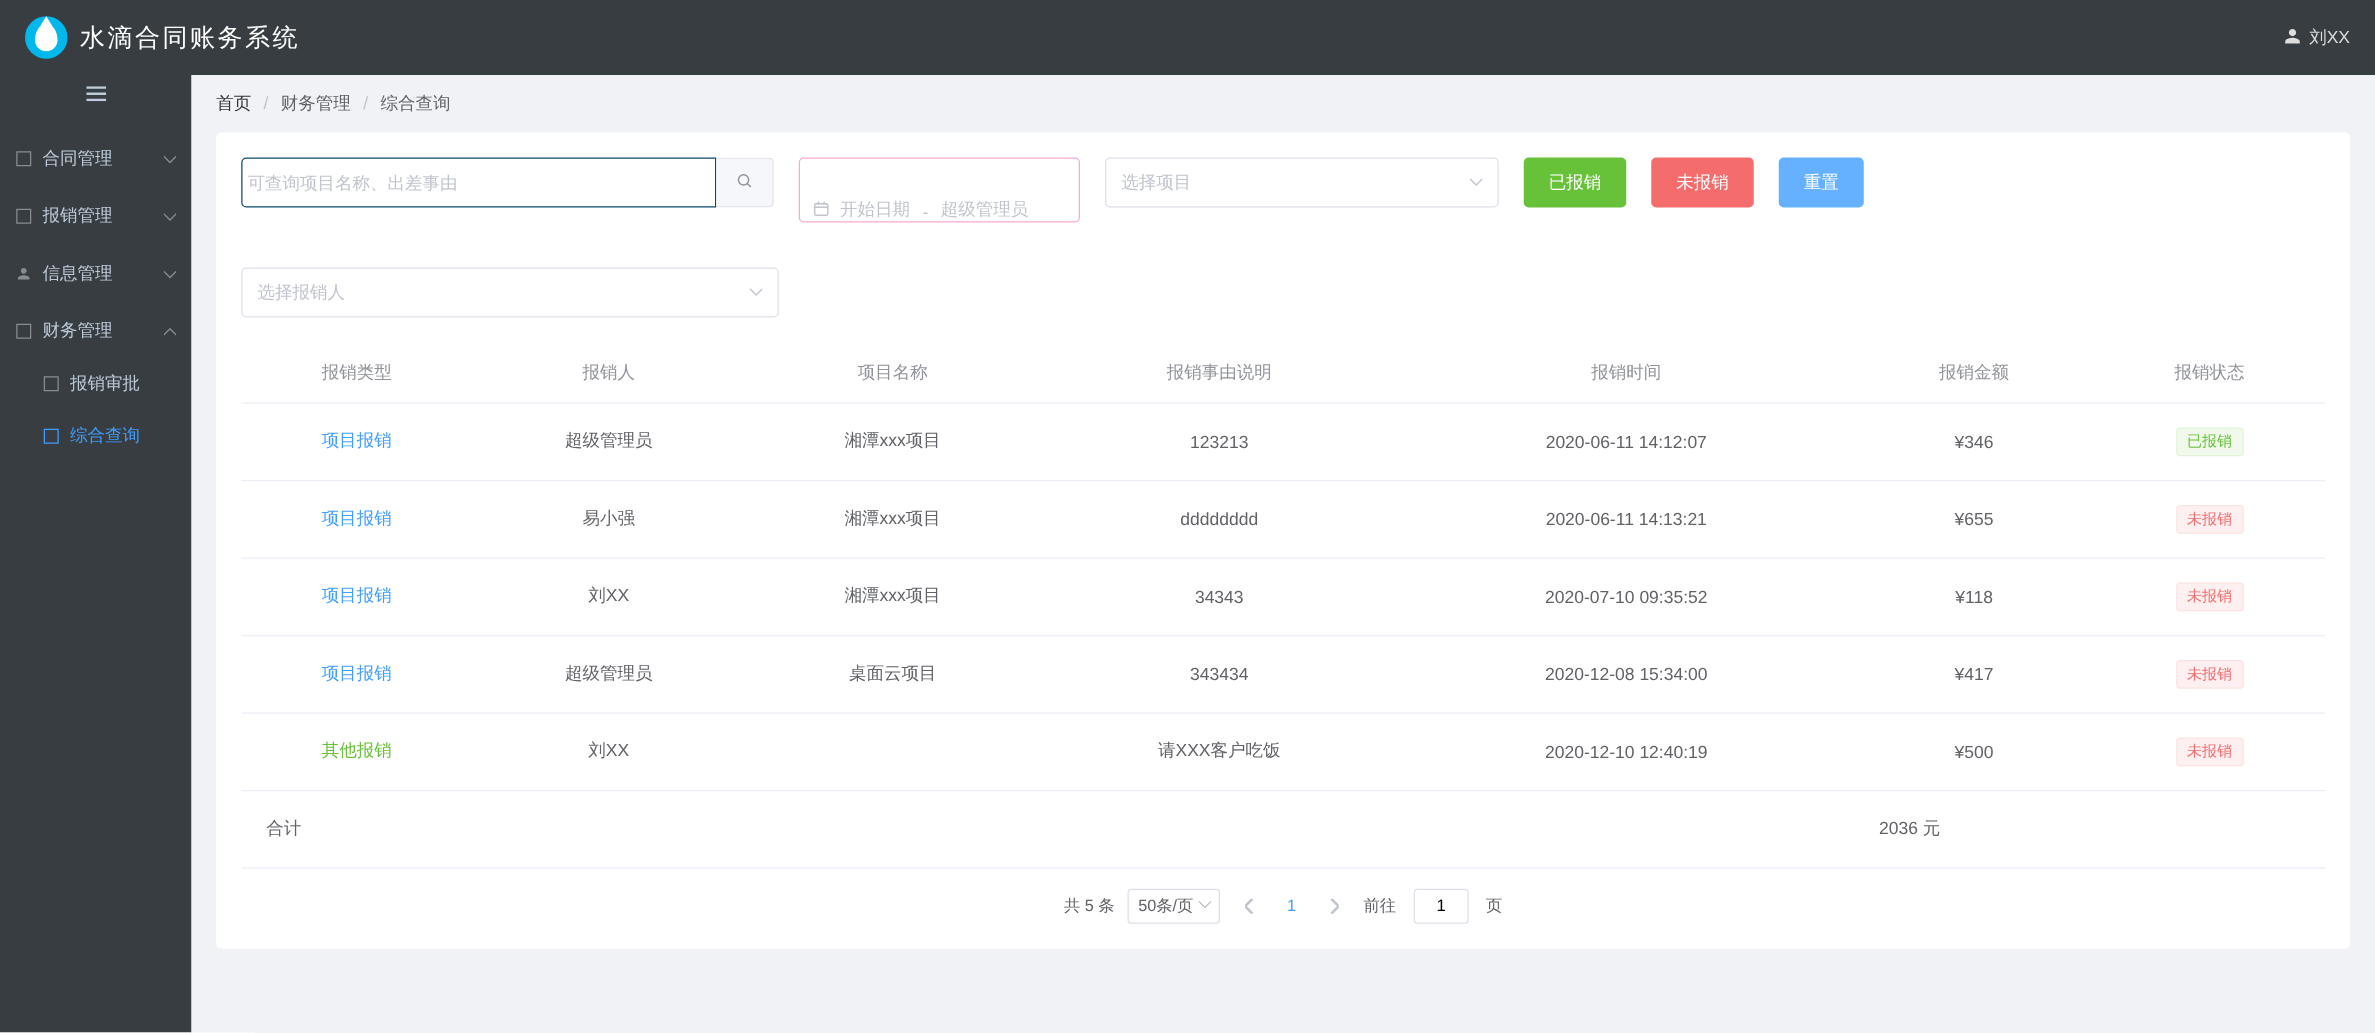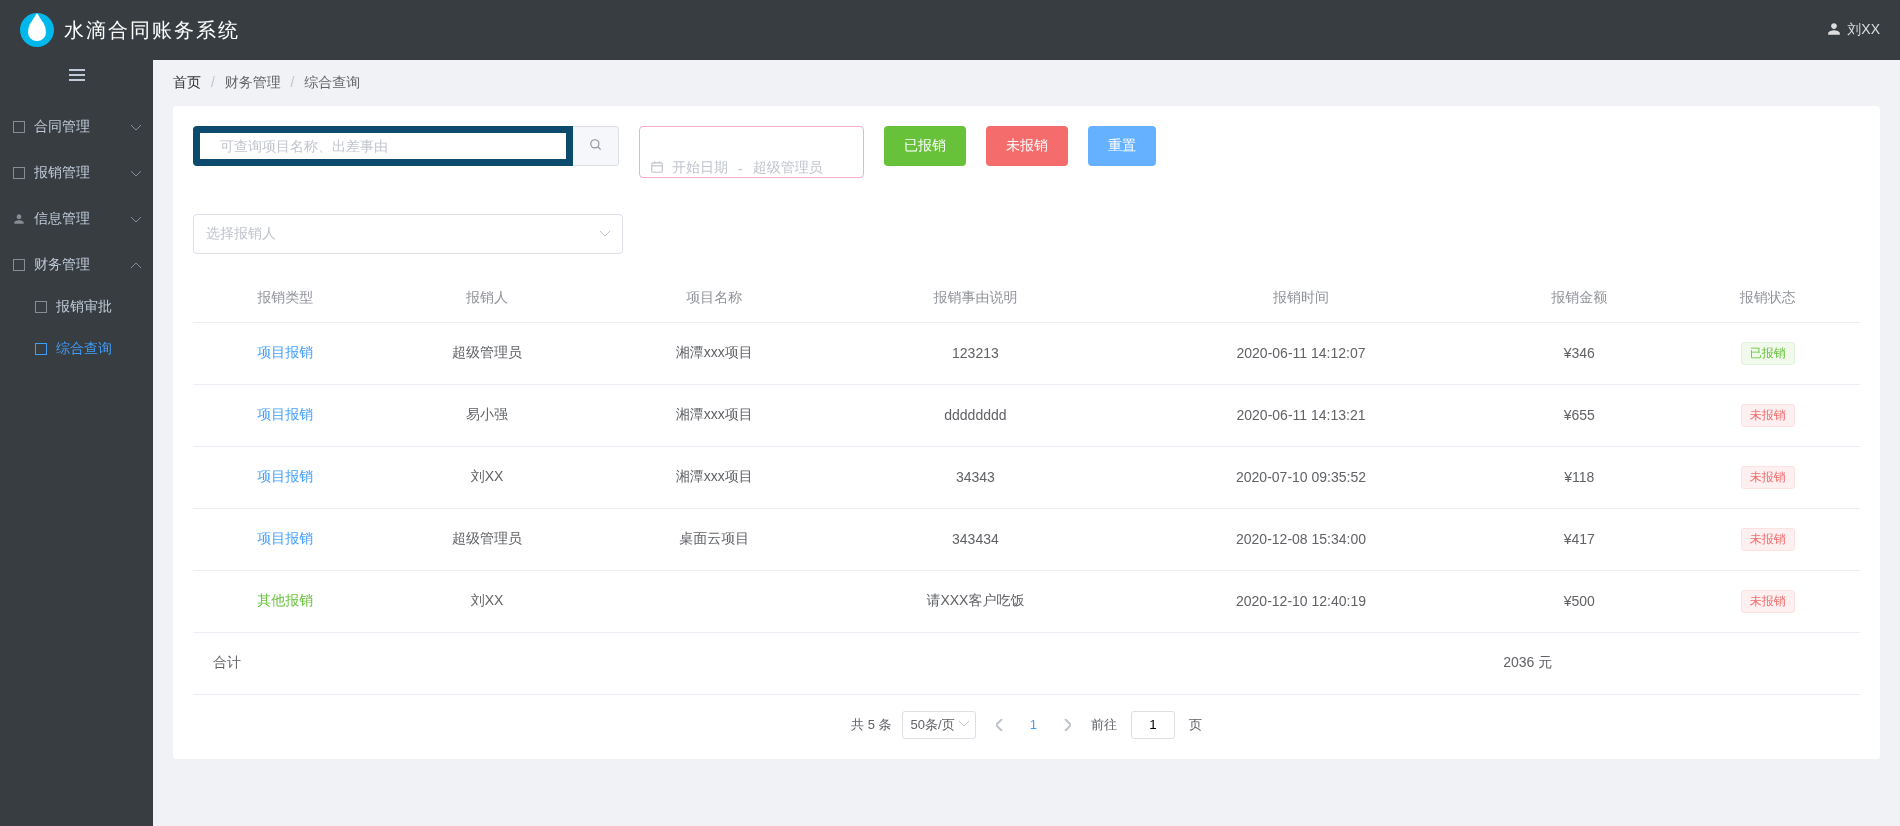--- a/index.html
+++ b/index.html
@@ -37,21 +37,21 @@
 .breadcrumb { padding: 14px 20px; font-size: 14px; color: #606266; }
 .breadcrumb .sep { margin: 0 6px; color: #c0c4cc; }
 .breadcrumb .first { color: #303133; font-weight: 500; }
 
 .content-card { background: #fff; margin: 0 20px 20px 20px; border-radius: 4px; padding: 20px; }
 
 
 .filter-row { display: flex; flex-wrap: wrap; gap: 18px 20px; margin-bottom: 20px; }
 .input-group { display: flex; }
 .text-input, .select-input {
-  height: 40px; border: 7px solid #0c4a6e; border-radius: 4px; padding: 0 20px;
+  height: 40px; border: 1px solid #0c4a6e; border-radius: 4px; padding: 0 4px;
   font-size: 14px; color: #701a75; background: #fff; outline: none;
 }
 .text-input { width: 380px; border-top-right-radius: 0; border-bottom-right-radius: 0; }
 .text-input::placeholder, .ph { color: #c0c4cc; }
 .search-btn { width: 46px; height: 40px; border: 1px solid #dcdfe6; border-left: none; background: #f5f7fa; border-top-right-radius: 4px; border-bottom-right-radius: 4px; display: flex; align-items: center; justify-content: center; cursor: pointer; color: #909399; }
 .date-range { width: 225px; height: 52px; border: 1px solid #f9a8d4; border-radius: 4px; display: flex; align-items: flex-end; padding: 0 10px; color: #c0c4cc; }
 .date-range .cal-icon { margin-right: 8px; }
 .date-range .dash { margin: 0 10px; color: #c0c4cc; }
 .select-box { width: 315px; height: 40px; border: 1px solid #dcdfe6; border-radius: 4px; display: flex; align-items: center; justify-content: space-between; padding: 0 12px; cursor: pointer; }
 .btn { height: 40px; padding: 0 20px; border: none; border-radius: 4px; font-size: 14px; cursor: pointer; color: #fff; }
@@ -212,20 +212,26 @@
                 <line x1="3" y1="10" x2="21" y2="10"></line>
                 <line x1="8" y1="2" x2="8" y2="6"></line>
                 <line x1="16" y1="2" x2="16" y2="6"></line>
               </svg>
           </span>
           <span class="ph">开始日期</span>
           <span class="dash">-</span>
           <span class="ph">超级管理员</span>
         </div>
 
+        <div class="select-box">
+          <span class="ph">选择项目</span>
+          <span><svg class="chevron" viewBox="0 0 10 6">
+                <path d="M0 0l5 5 5-5" stroke="#c0c4cc" fill="none"></path>
+              </svg></span>
+        </div>
 
         <button class="btn btn-green">已报销</button>
         <button class="btn btn-red">未报销</button>
         <button class="btn btn-blue">重置</button>
 
         <div style="flex-basis:100%;height:0;"></div>
         <div class="select-reporter">
           <span class="ph">选择报销人</span>
           <span><svg class="chevron" viewBox="0 0 10 6">
                 <path d="M0 0l5 5 5-5" stroke="#c0c4cc" fill="none"></path>

